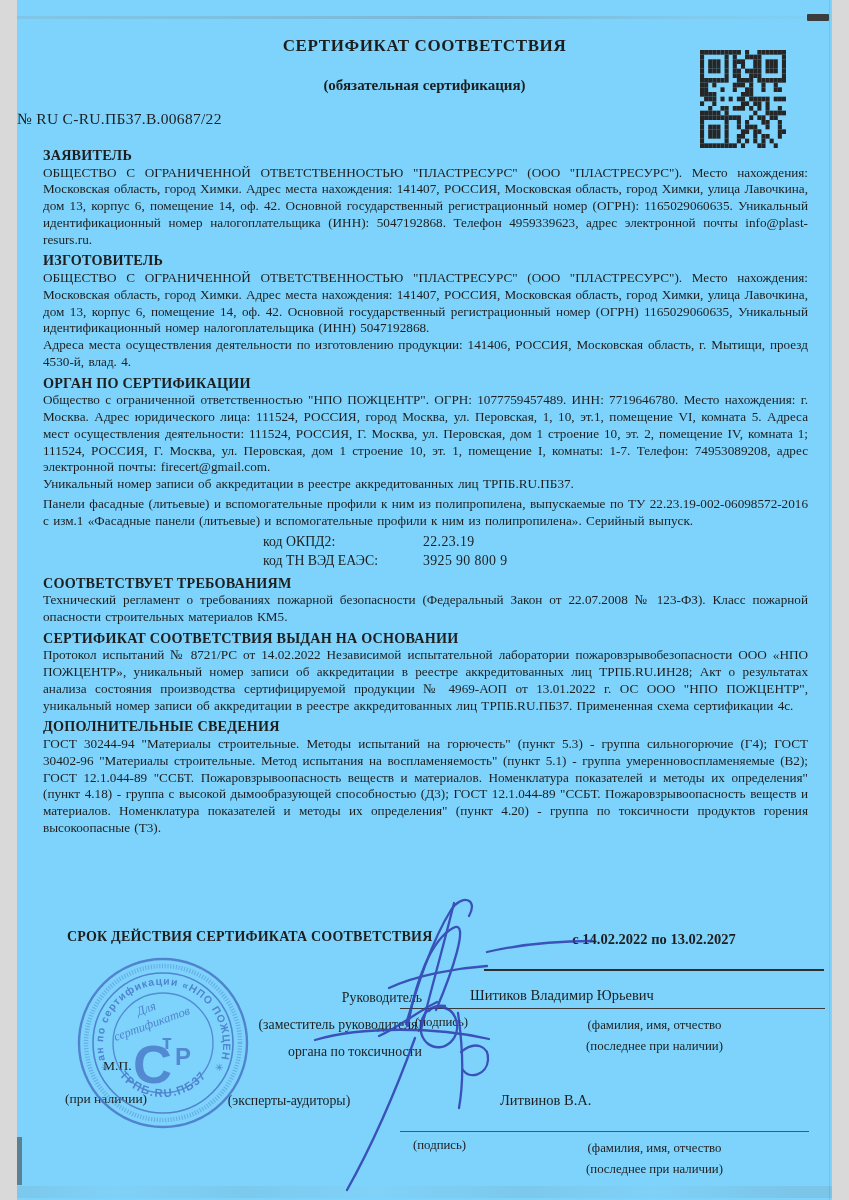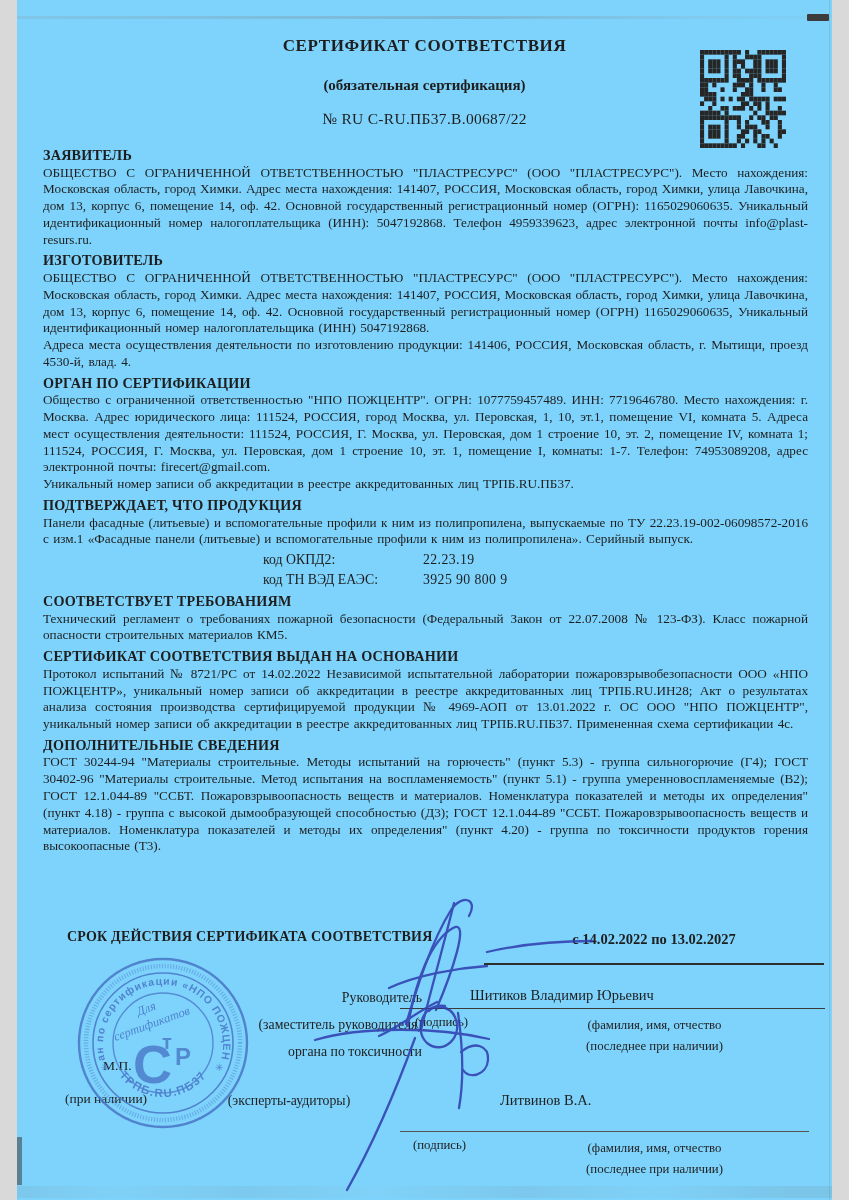--- a/index.html
+++ b/index.html
@@ -13,37 +13,37 @@
     background:linear-gradient(90deg,rgba(140,140,140,.18),rgba(120,120,120,.30) 55%,rgba(150,150,150,.12) 85%,rgba(150,150,150,.05));}
   .scan-top-dash{position:absolute;top:14px;right:3px;width:22px;height:7px;background:#3c3c3c;border-radius:1px;}
   .scan-left-dash{position:absolute;left:0;top:1137px;width:5px;height:48px;background:rgba(60,60,60,.55);}
   .scan-right-edge{position:absolute;top:0;right:2px;width:1px;height:100%;background:rgba(120,120,120,.22);}
   .scan-bottom-band{position:absolute;left:0;top:1186px;width:100%;height:12px;opacity:.5;
     background:linear-gradient(90deg,rgba(120,120,120,.25) 0,rgba(170,170,170,.10) 12%,rgba(120,120,120,.22) 28%,rgba(180,180,180,.08) 44%,rgba(120,120,120,.24) 62%,rgba(170,170,170,.10) 78%,rgba(110,110,110,.28) 95%);}
   
   .header{padding-top:36px;}
   .doc-title{text-align:center;font-size:17px;font-weight:700;letter-spacing:.6px;}
   .doc-subtitle{text-align:center;font-size:15px;font-weight:700;margin-top:21px;}
-  .doc-number{text-align:center;font-size:15.5px;margin-top:16px;letter-spacing:.3px;}
+  .doc-number{font-size:15.5px;margin-top:16px;letter-spacing:.3px;}
   .qr{position:absolute;left:683px;top:50px;width:86px;height:98px;}
   .qr svg{width:100%;height:100%;}
   
   .main{position:absolute;top:143px;left:26px;width:765px;}
   .heading{font-weight:700;font-size:14.2px;line-height:18.5px;letter-spacing:.2px;}
   .body{margin:0;text-align:justify;font-size:13.2px;line-height:16.8px;word-spacing:1px;}
   .section{margin-top:3px;}
   .codes{margin:2px 0 2px 220px;}
   .code-row{line-height:19.5px;font-size:13.8px;}
   .code-label{display:inline-block;width:160px;font-weight:400;}
   .code-value{letter-spacing:.4px;}
   
   .abs{position:absolute;}
   .validity-heading{left:50px;top:929px;font-weight:700;font-size:14px;letter-spacing:.2px;}
   .validity-dates{left:467px;top:931px;width:340px;text-align:center;font-weight:700;font-size:14.5px;
-    border-bottom:2px solid #2e2e2e;padding-bottom:15px;}
+    border-bottom:2px solid #2e2e2e;padding-bottom:21px;}
   .role-head{left:150px;top:984px;width:255px;text-align:right;font-size:13.8px;line-height:27px;}
   .sig-line-1{left:383px;top:1008px;width:425px;border-top:1.6px solid #3a3a3a;height:0;}
   .name-1{left:453px;top:987px;font-size:14.5px;}
   .caption{font-size:12.8px;color:#222;}
   .sign-caption-1{left:398px;top:1015px;}
   .fio-1{left:545px;top:1015px;width:185px;text-align:center;line-height:21px;}
   .seal-note-1{left:86px;top:1058px;font-size:13.5px;}
   .seal-note-2{left:48px;top:1091px;font-size:13.5px;}
   .role-expert{left:172px;top:1089px;width:200px;text-align:center;font-size:13.8px;line-height:23px;}
   .name-2{left:483px;top:1092px;font-size:14.5px;}
@@ -325,21 +325,20 @@
       <div class="heading">ИЗГОТОВИТЕЛЬ</div>
       <p class="body">ОБЩЕСТВО С ОГРАНИЧЕННОЙ ОТВЕТСТВЕННОСТЬЮ "ПЛАСТРЕСУРС" (ООО "ПЛАСТРЕСУРС"). Место нахождения: Московская область, город Химки. Адрес места нахождения: 141407, РОССИЯ, Московская область, город Химки, улица Лавочкина, дом 13, корпус 6, помещение 14, оф. 42. Основной государственный регистрационный номер (ОГРН) 1165029060635, Уникальный идентификационный номер налогоплательщика (ИНН) 5047192868.</p>
       <p class="body">Адреса места осуществления деятельности по изготовлению продукции: 141406, РОССИЯ, Московская область, г. Мытищи, проезд 4530-й, влад. 4.</p>
     </div>
     <div class="section">
       <div class="heading">ОРГАН ПО СЕРТИФИКАЦИИ</div>
       <p class="body">Общество с ограниченной ответственностью "НПО ПОЖЦЕНТР". ОГРН: 1077759457489. ИНН: 7719646780. Место нахождения: г. Москва. Адрес юридического лица: 111524, РОССИЯ, город Москва, ул. Перовская, 1, 10, эт.1, помещение VI, комната 5. Адреса мест осуществления деятельности: 111524, РОССИЯ, Г. Москва, ул. Перовская, дом 1 строение 10, эт. 2, помещение IV, комната 1; 111524, РОССИЯ, Г. Москва, ул. Перовская, дом 1 строение 10, эт. 1, помещение I, комнаты: 1-7. Телефон: 74953089208, адрес электронной почты: firecert@gmail.com.</p>
       <p class="body">Уникальный номер записи об аккредитации в реестре аккредитованных лиц ТРПБ.RU.ПБ37.</p>
     </div>
     <div class="section">
-      <div class="heading">ПОДТВЕРЖДАЕТ, ЧТО ПРОДУКЦИЯ</div>
       <p class="body">Панели фасадные (литьевые) и вспомогательные профили к ним из полипропилена, выпускаемые по ТУ 22.23.19-002-06098572-2016 с изм.1 «Фасадные панели (литьевые) и вспомогательные профили к ним из полипропилена». Серийный выпуск.</p>
       <div class="codes">
         <div class="code-row">
           <span class="code-label">код ОКПД2:</span><span class="code-value">22.23.19</span>
         </div>
         <div class="code-row">
           <span class="code-label">код ТН ВЭД ЕАЭС:</span><span class="code-value">3925 90 800 9</span>
         </div>
       </div>
     </div>

